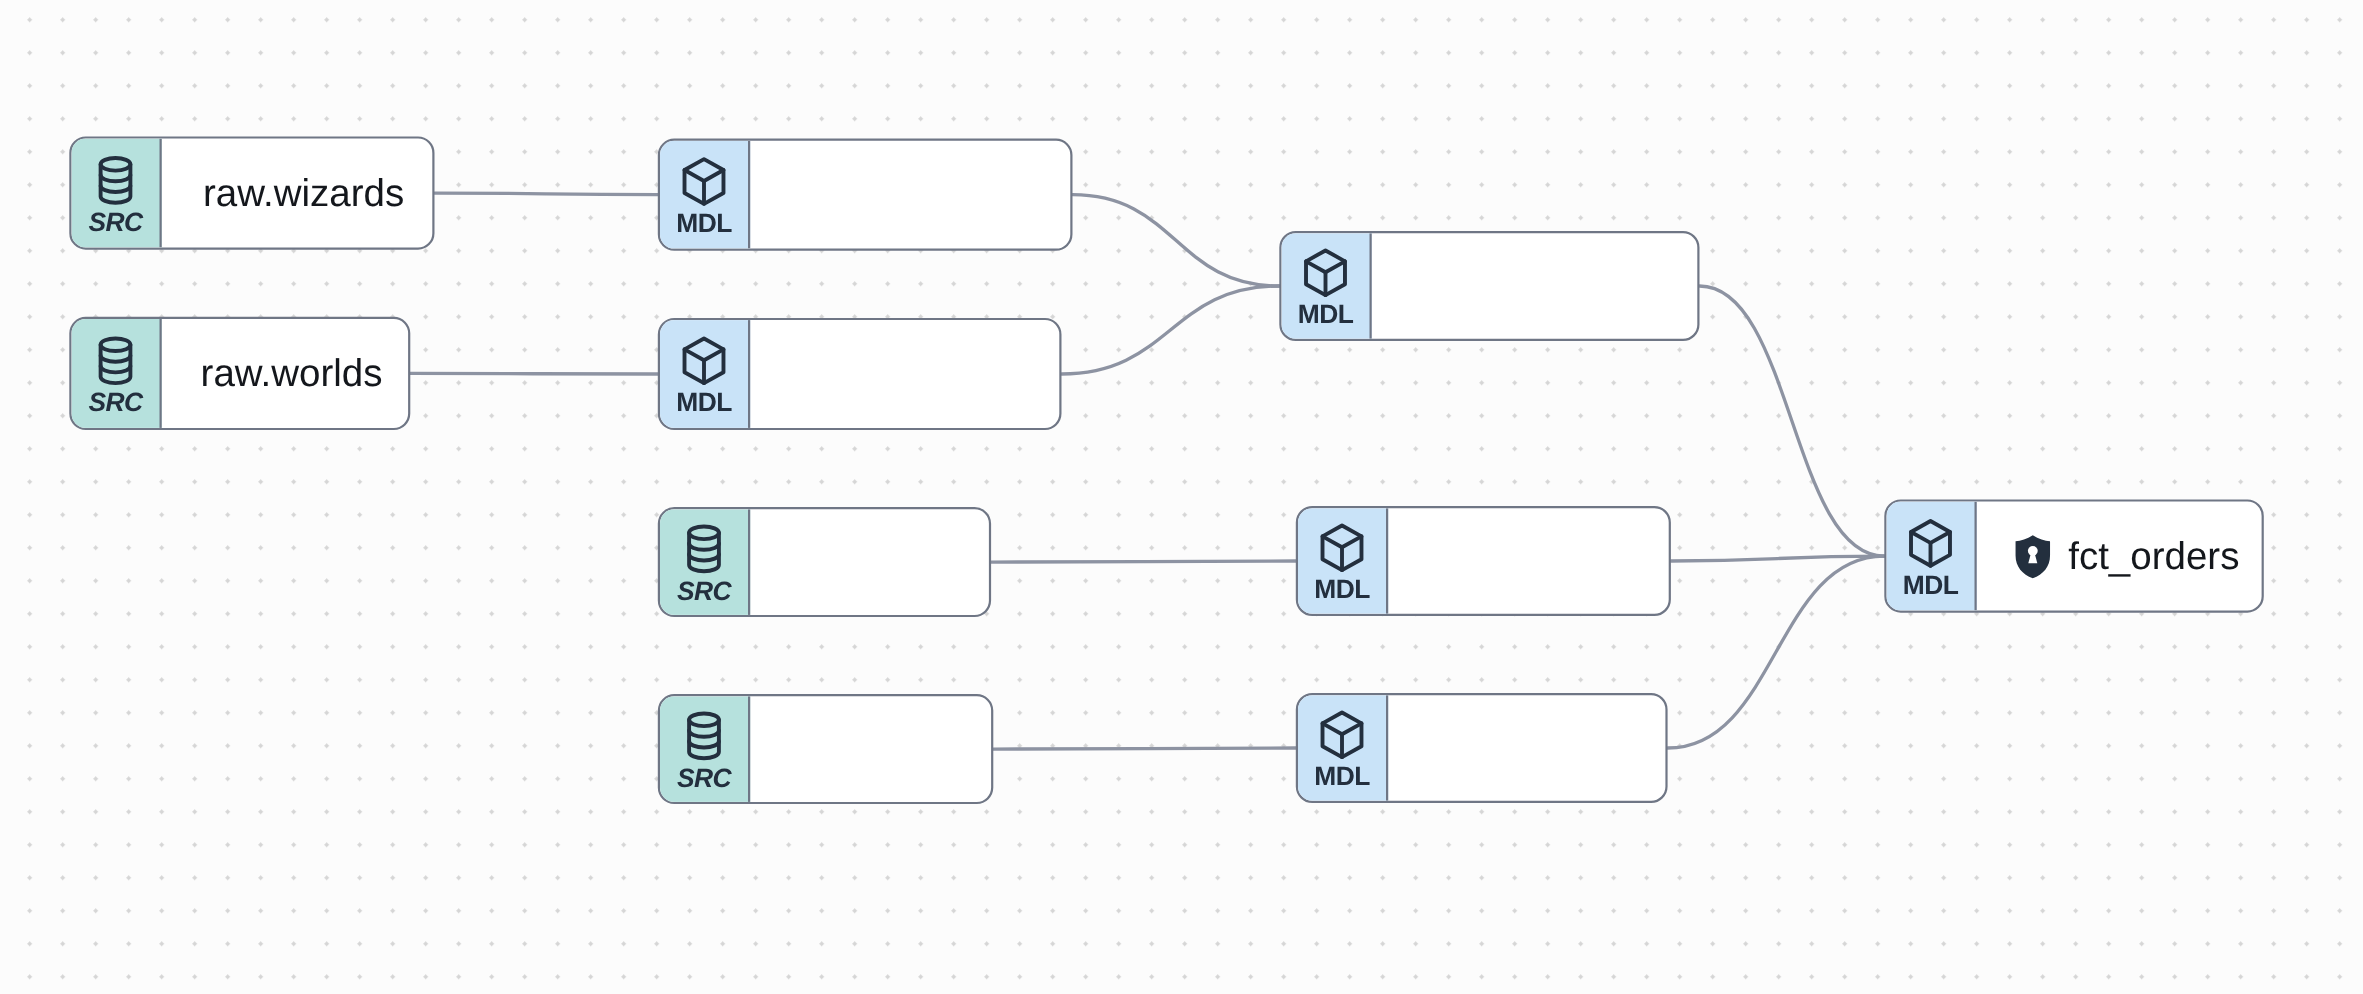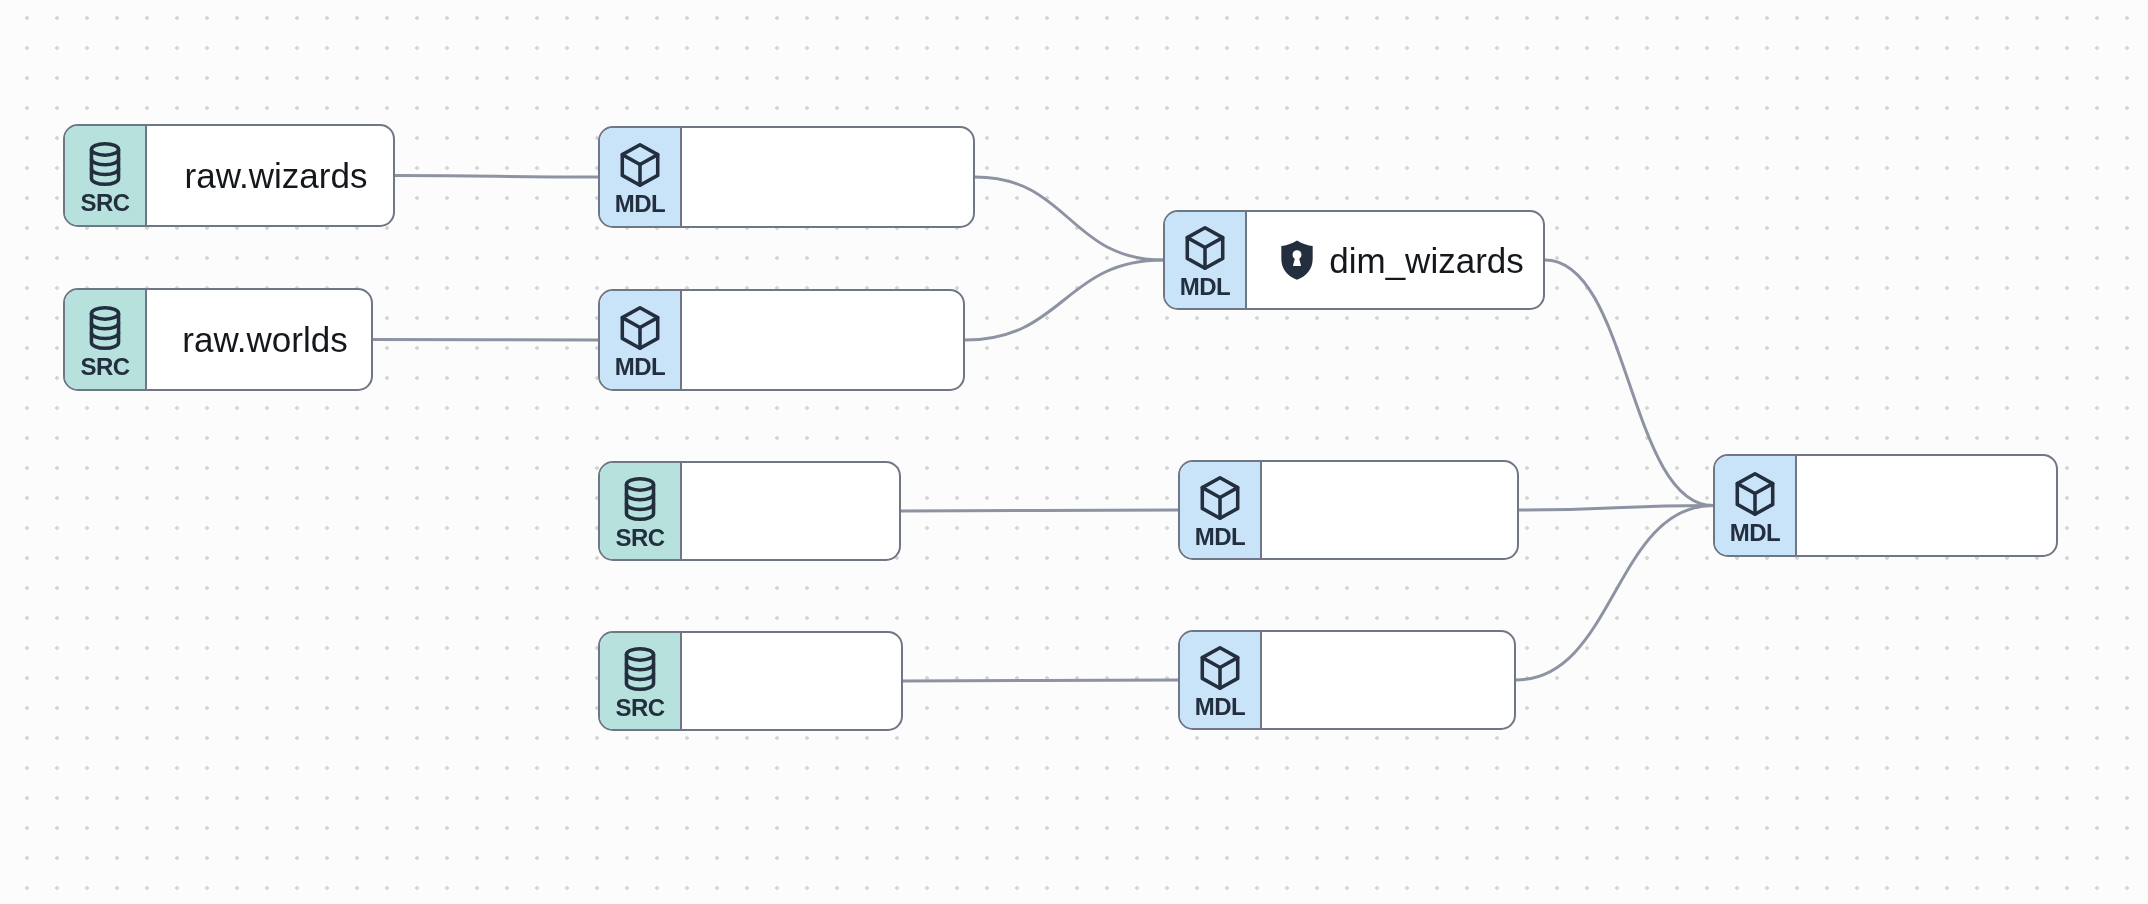--- a/index.html
+++ b/index.html
@@ -44,21 +44,21 @@
   .badge {
     flex: 0 0 80px;
     display: flex;
     flex-direction: column;
     align-items: center;
     justify-content: center;
     gap: 1px;
     border-right: 2.5px solid var(--node-border, #6f7685);
     padding-top: 2px;
   }
-  .badge.source { background: var(--src-badge, #b6e1dd); }
+  .badge.source { background: var(--src-badge, #b6e1dd); font-style: italic; }
   .badge.model  { background: var(--mdl-badge, #c9e3f8); }
   .badge-icon svg { width: 50px; height: 50px; display: block; }
   .badge-label {
     font-size: 24px;
     font-weight: 700;
     letter-spacing: -0.5px;
     line-height: 1;
     color: var(--icon-dark, #232f3e);
     margin-top: 1px;
   }
@@ -215,38 +215,38 @@
     <div class="badge model">
       <span class="badge-icon">
             <svg viewBox="0 0 48 48" fill="none" stroke="#232f3e" stroke-width="3.4" stroke-linecap="round" stroke-linejoin="round">
               <path d="M24 4.5 L41 14 V34 L24 43.5 L7 34 V14 Z"></path>
               <path d="M7 14 L24 23.5 L41 14"></path>
               <path d="M24 23.5 V43.5"></path>
             </svg>
           </span>
       <span class="badge-label">MDL</span>
     </div>
+  </div>
+
+  <div class="node" style="left: 1713px; top: 454px; width: 345px; height: 103px;">
+    <div class="badge model">
+      <span class="badge-icon">
+            <svg viewBox="0 0 48 48" fill="none" stroke="#232f3e" stroke-width="3.4" stroke-linecap="round" stroke-linejoin="round">
+              <path d="M24 4.5 L41 14 V34 L24 43.5 L7 34 V14 Z"></path>
+              <path d="M7 14 L24 23.5 L41 14"></path>
+              <path d="M24 23.5 V43.5"></path>
+            </svg>
+          </span>
+      <span class="badge-label">MDL</span>
+    </div>
     <div class="body">
       <span class="shield">
             <svg viewBox="0 0 40 44">
               <path fill="#232f3e" d="M20 1.5 C14.5 5 8.5 6.8 3.5 7.3 V21 C3.5 31.5 10 39.3 20 42.8 C30 39.3 36.5 31.5 36.5 21 V7.3 C31.5 6.8 25.5 5 20 1.5 Z"></path>
               <circle cx="20" cy="16.5" r="4.7" fill="#ffffff"></circle>
               <path fill="#ffffff" d="M17.9 20 L15.7 28.3 H24.3 L22.1 20 Z"></path>
             </svg>
           </span>
-      <span class="node-label">dim_wizards</span>
-    </div>
-  </div>
-
-  <div class="node" style="left: 1713px; top: 454px; width: 345px; height: 103px;">
-    <div class="badge model">
-      <span class="badge-icon">
-            <svg viewBox="0 0 48 48" fill="none" stroke="#232f3e" stroke-width="3.4" stroke-linecap="round" stroke-linejoin="round">
-              <path d="M24 4.5 L41 14 V34 L24 43.5 L7 34 V14 Z"></path>
-              <path d="M7 14 L24 23.5 L41 14"></path>
-              <path d="M24 23.5 V43.5"></path>
-            </svg>
-          </span>
-      <span class="badge-label">MDL</span>
+      <span class="node-label">fct_orders</span>
     </div>
   </div>
 </div>
 </div>
 
 </body></html>

